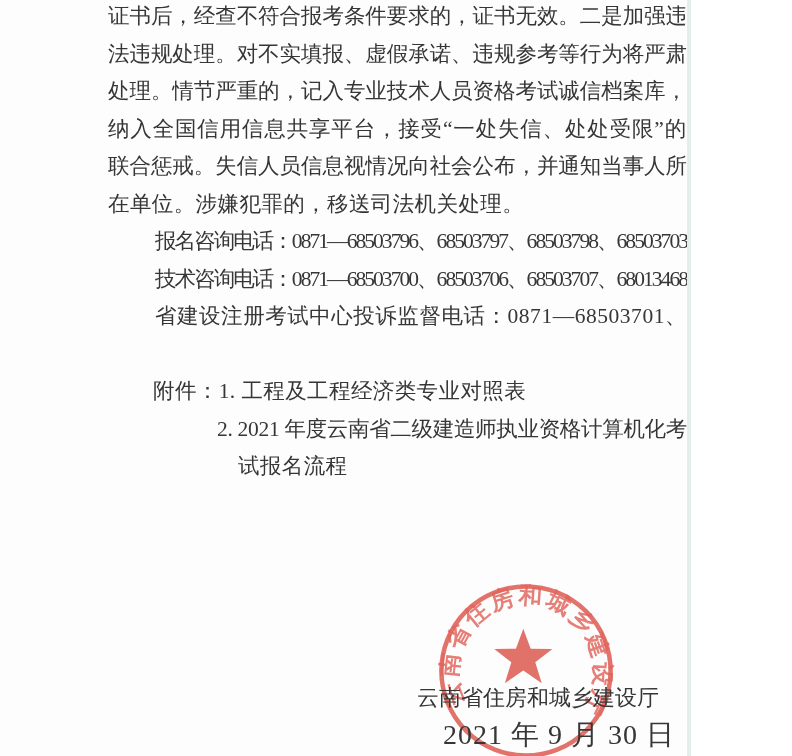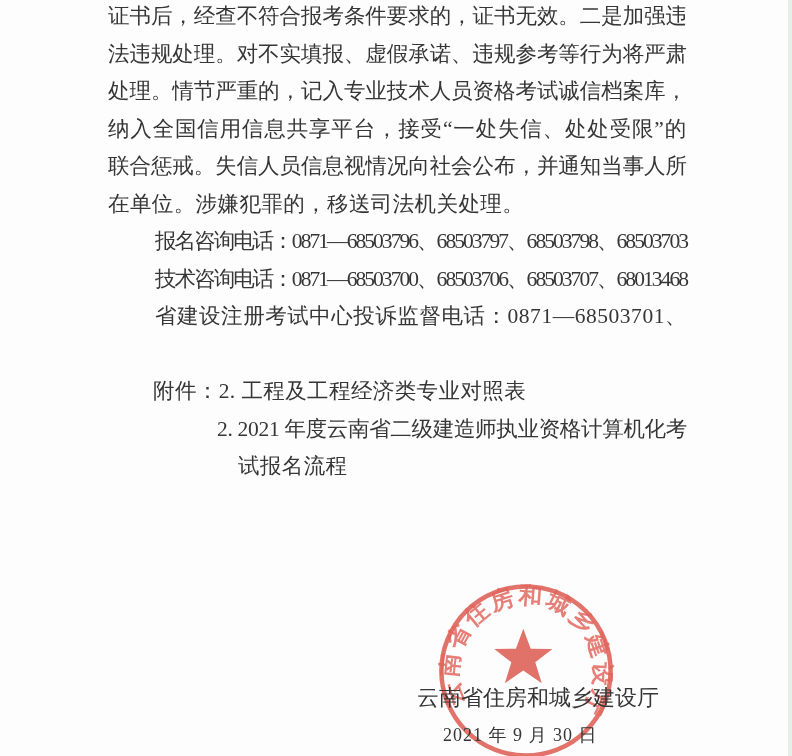--- a/index.html
+++ b/index.html
@@ -1,19 +1,19 @@
 <!DOCTYPE html>
 <html><head>
 <meta charset="utf-8">
 <style>
   * { margin: 0; padding: 0; box-sizing: border-box; }
   html, body { background: #ffffff; }
   .page {
     position: relative;
-    width: 792px;
+    width: 691px;
     height: 756px;
     background: #fdfdfd;
     overflow: hidden;
     font-family: "Liberation Serif", serif;
     color: #363636;
   }
   
   .edge-line {
     position: absolute;
     right: 0; top: 0;
@@ -43,21 +43,21 @@
     position: absolute;
     left: 417px; top: 682px;
     font-size: 22px;
     line-height: 32px;
     white-space: pre;
     z-index: 3;
   }
   .signature-date {
     position: absolute;
     left: 443px; top: 719px;
-    font-size: 18px;
+    font-size: 28px;
     line-height: 32px;
     white-space: pre;
     letter-spacing: 1px;
     z-index: 3;
   }
   .seal {
     position: absolute;
     left: 436px; top: 581px;
     width: 180px; height: 180px;
     z-index: 2;
@@ -80,21 +80,21 @@
     <div class="line"><span style="letter-spacing: -0.0560185px;">证书后，经查不符合报考条件要求的，证书无效。二是加强违</span></div>
     <div class="line"><span style="letter-spacing: -0.0560185px;">法违规处理。对不实填报、虚假承诺、违规参考等行为将严肃</span></div>
     <div class="line"><span style="letter-spacing: -0.0560185px;">处理。情节严重的，记入专业技术人员资格考试诚信档案库，</span></div>
     <div class="line"><span style="letter-spacing: 0.829977px;">纳入全国信用信息共享平台，接受“一处失信、处处受限”的</span></div>
     <div class="line"><span style="letter-spacing: -0.0560185px;">联合惩戒。失信人员信息视情况向社会公布，并通知当事人所</span></div>
     <div class="line"><span>在单位。涉嫌犯罪的，移送司法机关处理。</span></div>
     <div class="line ind2"><span style="letter-spacing: -1.94707px;">报名咨询电话：0871—68503796、68503797、68503798、68503703</span></div>
     <div class="line ind2"><span style="letter-spacing: -1.94707px;">技术咨询电话：0871—68503700、68503706、68503707、68013468</span></div>
     <div class="line ind2"><span style="letter-spacing: 0.533333px;">省建设注册考试中心投诉监督电话：0871—68503701、</span></div>
     <div class="blankline"></div>
-    <div class="line indA1"><span>附件：2. 工程及工程经济类专业对照表</span></div>
+    <div class="line indA1"><span>附件：1. 工程及工程经济类专业对照表</span></div>
     <div class="line indA2"><span style="letter-spacing: -0.310648px;">2. 2021 年度云南省二级建造师执业资格计算机化考</span></div>
     <div class="line indA3"><span>试报名流程</span></div>
   </div>
 
   <div class="signature-org"><span>云南省住房和城乡建设厅</span></div>
   <div class="signature-date">2021 年 9 月 30 日</div>
 
   <svg class="seal" viewBox="0 0 200 200" aria-hidden="true">
     <circle cx="100" cy="100" r="94" fill="none" stroke="#dd5248" stroke-width="5" opacity="0.88"></circle>
     <polygon fill="#dc4c42" opacity="0.85" points="97,53 105.2,75.3 129.3,75.5 110.3,90.3 117.5,113.5 97,99.5 76.5,113.5 83.7,90.3 64.7,75.5 88.8,75.3">

